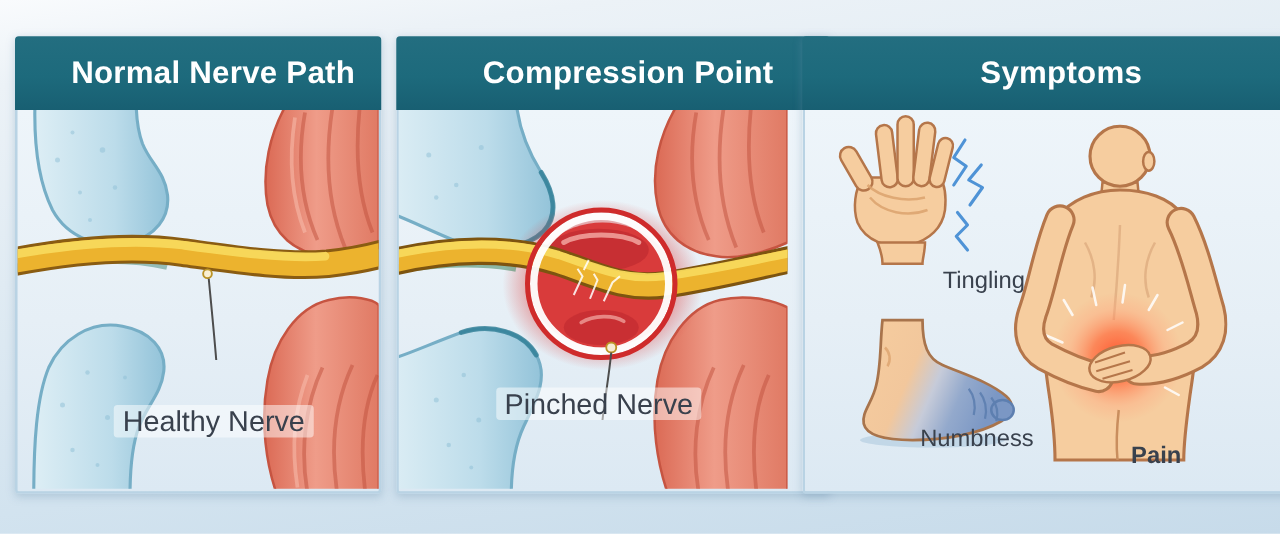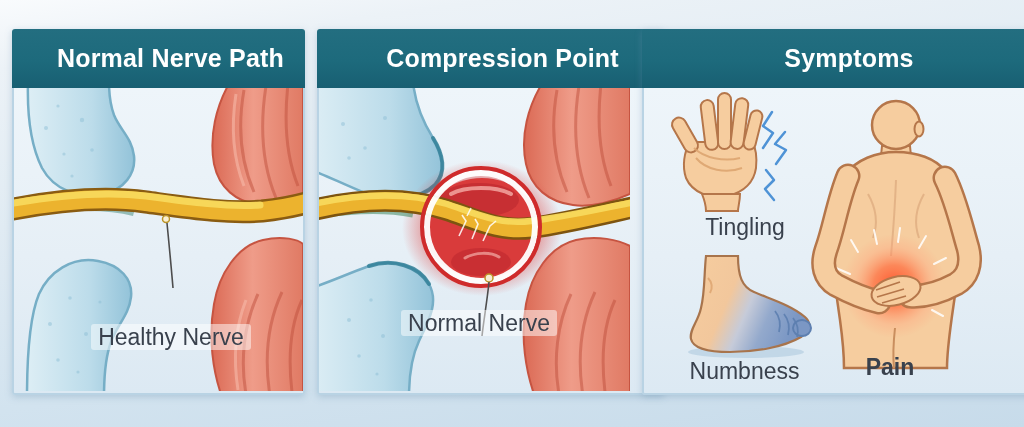--- a/index.html
+++ b/index.html
@@ -23,23 +23,23 @@
     border-radius:0 0 3px 3px;
   }
   .panel-body svg{position:absolute;left:0;top:0;}
   #panel-normal{left:12px;width:293px;}
   #panel-compression{left:317px;width:347px;}
   #panel-symptoms{left:642px;width:390px;}
   .annotation{position:absolute;text-align:center;font-size:23px;color:#39414d;}
   .annotation span{background:rgba(255,255,255,.5);padding:0 7px;border-radius:3px;}
   #healthy-label{left:37px;top:204px;width:240px;margin-top:32px;}
   #pinched-label{left:55px;top:222px;width:210px;}
-  .symptom-label{position:absolute;text-align:center;font-size:23px;color:#39414d;}
+  .symptom-label{position:absolute;text-align:right;font-size:19px;color:#39414d;}
   #tingling-label{left:26px;top:126px;width:150px;}
-  #numbness-label{left:18px;top:270px;width:165px;}
+  #numbness-label{left:18px;top:253px;width:165px;}
   #pain-label{left:191px;top:266px;width:110px;font-weight:bold;}
 </style>
 </head>
 <body>
 
 <div class="panel" id="panel-normal">
   <div class="panel-header">
     <div class="panel-title">Normal Nerve Path</div>
   </div>
   <div class="panel-body">
@@ -172,21 +172,21 @@
       <g>
         <circle cx="162" cy="139" r="54" fill="none" stroke="#ffffff" stroke-width="6" opacity=".95"></circle>
         <circle cx="162" cy="139" r="59" fill="none" stroke="#cf2b2b" stroke-width="4"></circle>
       </g>
       <g>
         <circle cx="170" cy="190" r="4" fill="#f6ecd4" stroke="#bb9326" stroke-width="1.5"></circle>
         <path d="M170,194 C168,214 165,230 163,248" stroke="#4d4d4d" stroke-width="1.6" fill="none"></path>
       </g>
     </svg>
     <div class="annotation" id="pinched-label">
-      <span>Normal Nerve</span>
+      <span>Pinched Nerve</span>
     </div>
   </div>
 </div>
 
 <div class="panel" id="panel-symptoms">
   <div class="panel-header">
     <div class="panel-title">Symptoms</div>
   </div>
   <div class="panel-body">
     <svg width="338" height="303" viewBox="0 0 338 303">

